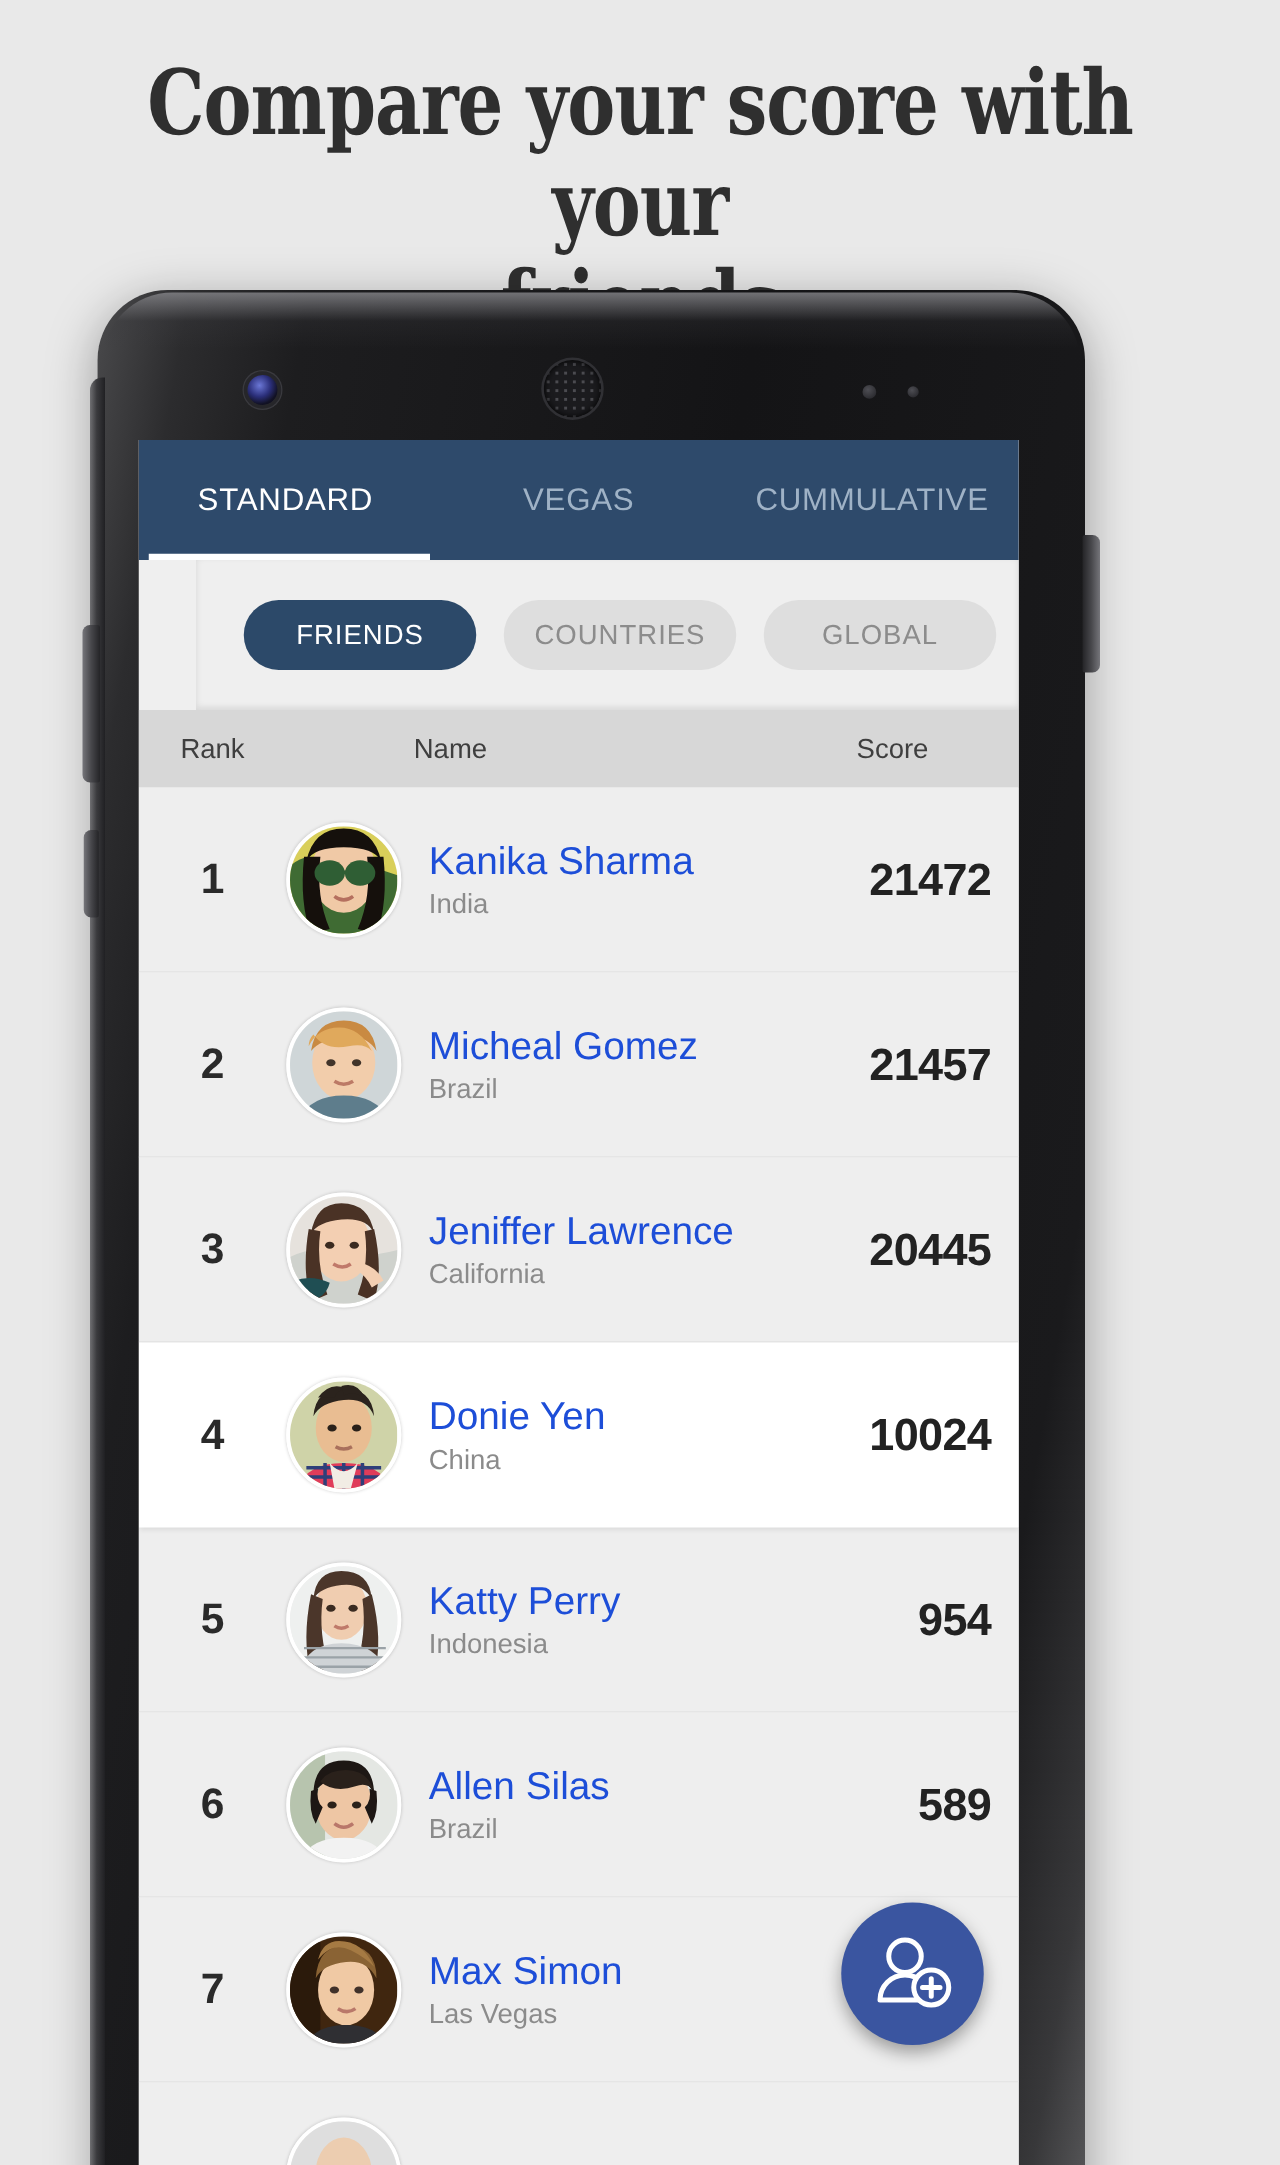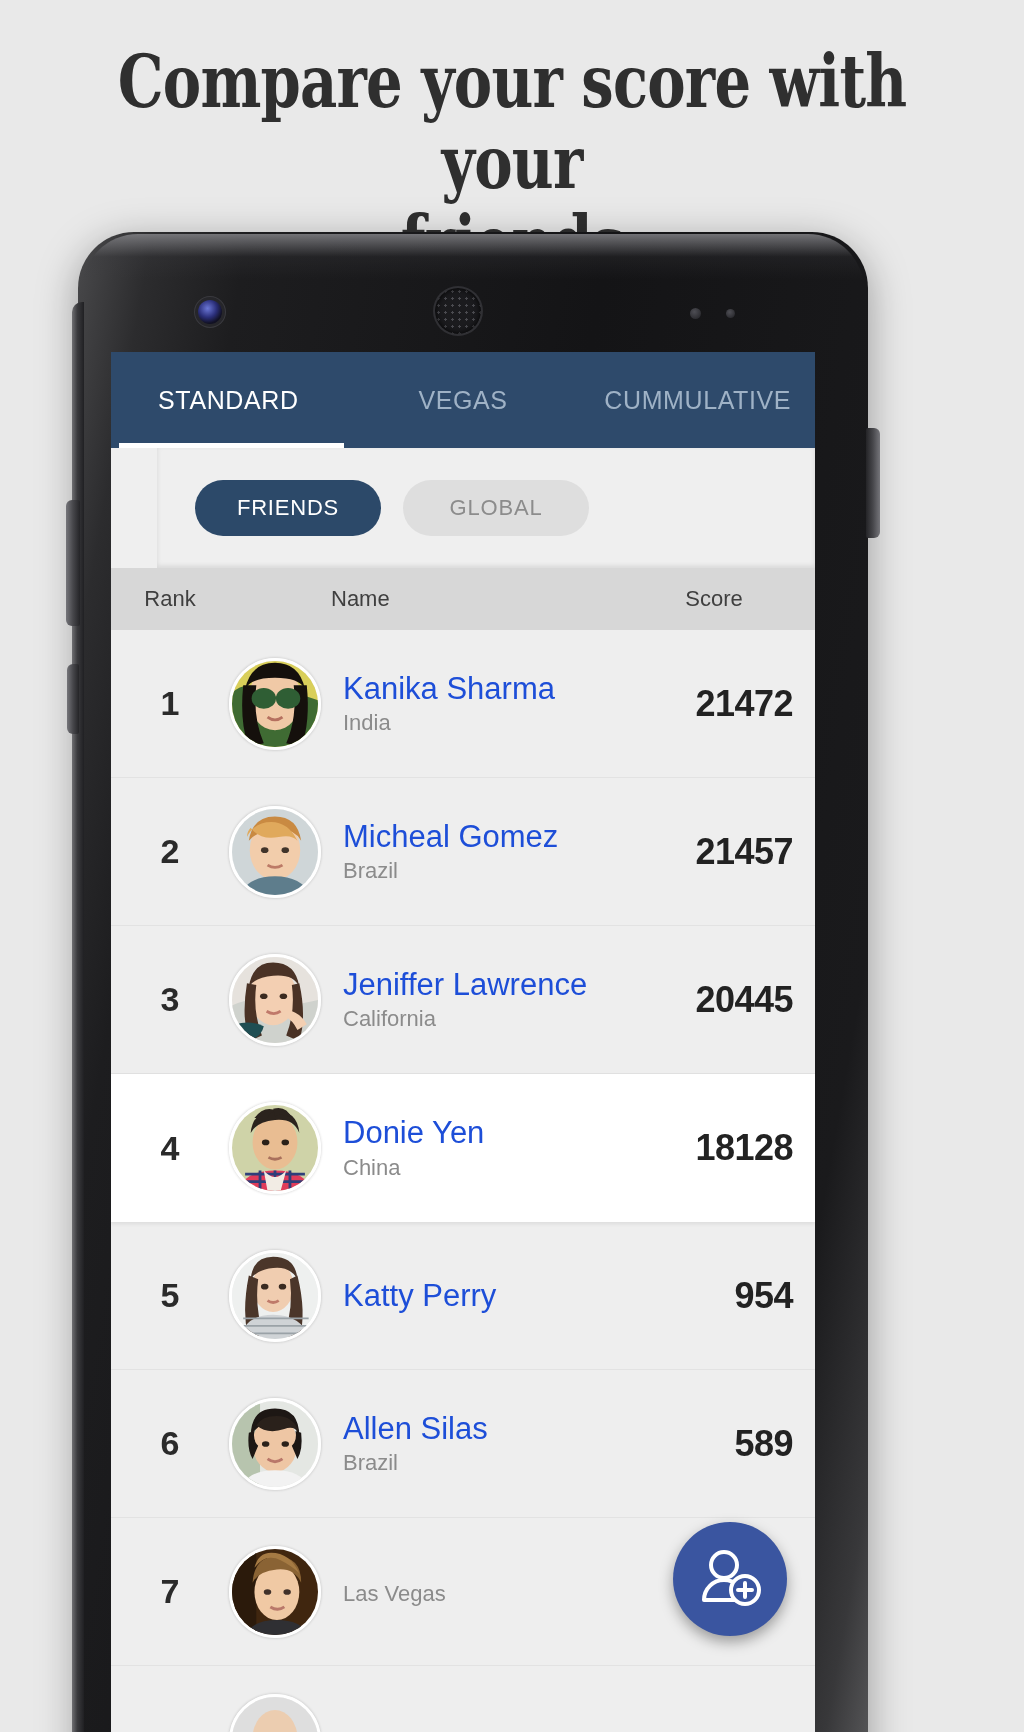--- a/index.html
+++ b/index.html
@@ -305,20 +305,21 @@
 
       <div class="tabbar">
         <div class="tab active">STANDARD</div>
         <div class="tab">VEGAS</div>
         <div class="tab">CUMMULATIVE</div>
         <div class="tab-indicator"></div>
       </div>
 
       <div class="segment-wrap">
         <div class="seg-btn active">FRIENDS</div>
+        <div class="seg-btn">COUNTRIES</div>
         <div class="seg-btn">GLOBAL</div>
       </div>
 
       <div class="thead">
         <div class="th-rank">Rank</div>
         <div class="th-name">Name</div>
         <div class="th-score">Score</div>
       </div>
 
       <div class="rows">
@@ -406,41 +407,42 @@
               <path d="M6 92 q8 -22 40 -22 q32 0 40 22z" fill="#e03c5a"></path>
               <path d="M14 74 h64 M14 82 h64" stroke="#2e3f7a" stroke-width="3"></path>
               <path d="M30 70 v22 M46 70 v22 M62 70 v22" stroke="#2e3f7a" stroke-width="3"></path>
               <path d="M34 70 q12 14 24 0 l-6 22 h-14z" fill="#f2ece4"></path>
             </svg>
           </div>
           <div class="cell-name">
             <div class="name">Donie Yen</div>
             <div class="country">China</div>
           </div>
-          <div class="cell-score">18128</div>
+          <div class="cell-score">10024</div>
         </div>
 
         <div class="row">
           <div class="cell-rank">5</div>
           <div class="avatar">
             <svg class="face" viewBox="0 0 92 92">
               <rect width="92" height="92" fill="#eef0ef"></rect>
               <ellipse cx="44" cy="36" rx="22" ry="27" fill="#f0cdb0"></ellipse>
               <path d="M20 28 q2 -24 24 -24 q24 0 26 24 q-8 -14 -26 -12 q-18 2 -24 12z" fill="#4b362a"></path>
               <path d="M18 24 q-8 40 0 68 l16 -4 q-10 -30 -6 -60z" fill="#4b362a"></path>
               <path d="M70 24 q10 40 2 68 l-16 -4 q10 -30 6 -60z" fill="#4b362a"></path>
               <ellipse cx="35" cy="36" rx="4" ry="3" fill="#3a2b21"></ellipse>
               <ellipse cx="54" cy="36" rx="4" ry="3" fill="#3a2b21"></ellipse>
               <path d="M38 51 q6 4 12 0" stroke="#bf7a6a" stroke-width="3" fill="none"></path>
               <path d="M8 92 q6 -26 36 -26 q30 0 40 26z" fill="#cfd3d6"></path>
               <path d="M12 70 h70 M12 78 h70 M12 86 h70" stroke="#9aa2a7" stroke-width="2"></path>
             </svg>
           </div>
           <div class="cell-name">
             <div class="name">Katty Perry</div>
+            <div class="country">Indonesia</div>
           </div>
           <div class="cell-score">954</div>
         </div>
 
         <div class="row">
           <div class="cell-rank">6</div>
           <div class="avatar">
             <svg class="face" viewBox="0 0 92 92">
               <rect width="92" height="92" fill="#e4e7e3"></rect>
               <rect x="0" y="0" width="30" height="92" fill="#b7c4ae"></rect>
@@ -471,20 +473,21 @@
               <ellipse cx="48" cy="46" rx="24" ry="30" fill="#f0c9a4"></ellipse>
               <path d="M22 36 q2 -28 26 -28 q26 0 26 28 q-8 -16 -26 -14 q-20 2 -26 14z" fill="#8a6334"></path>
               <path d="M24 20 q12 -16 28 -8 q12 6 20 14 q-10 -22 -30 -22 q-14 0 -18 16z" fill="#a57a43"></path>
               <ellipse cx="38" cy="46" rx="4" ry="3" fill="#40312a"></ellipse>
               <ellipse cx="59" cy="46" rx="4" ry="3" fill="#40312a"></ellipse>
               <path d="M41 62 q8 5 15 0" stroke="#b9786a" stroke-width="3" fill="none"></path>
               <path d="M14 92 q8 -16 34 -16 q26 0 34 16z" fill="#2f2f33"></path>
             </svg>
           </div>
           <div class="cell-name">
+            <div class="name">Max Simon</div>
             <div class="country">Las Vegas</div>
           </div>
           <div class="cell-score"></div>
         </div>
 
         <div class="row">
           <div class="cell-rank"></div>
           <div class="avatar">
             <svg class="face" viewBox="0 0 92 92">
               <rect width="92" height="92" fill="#dedede"></rect>

